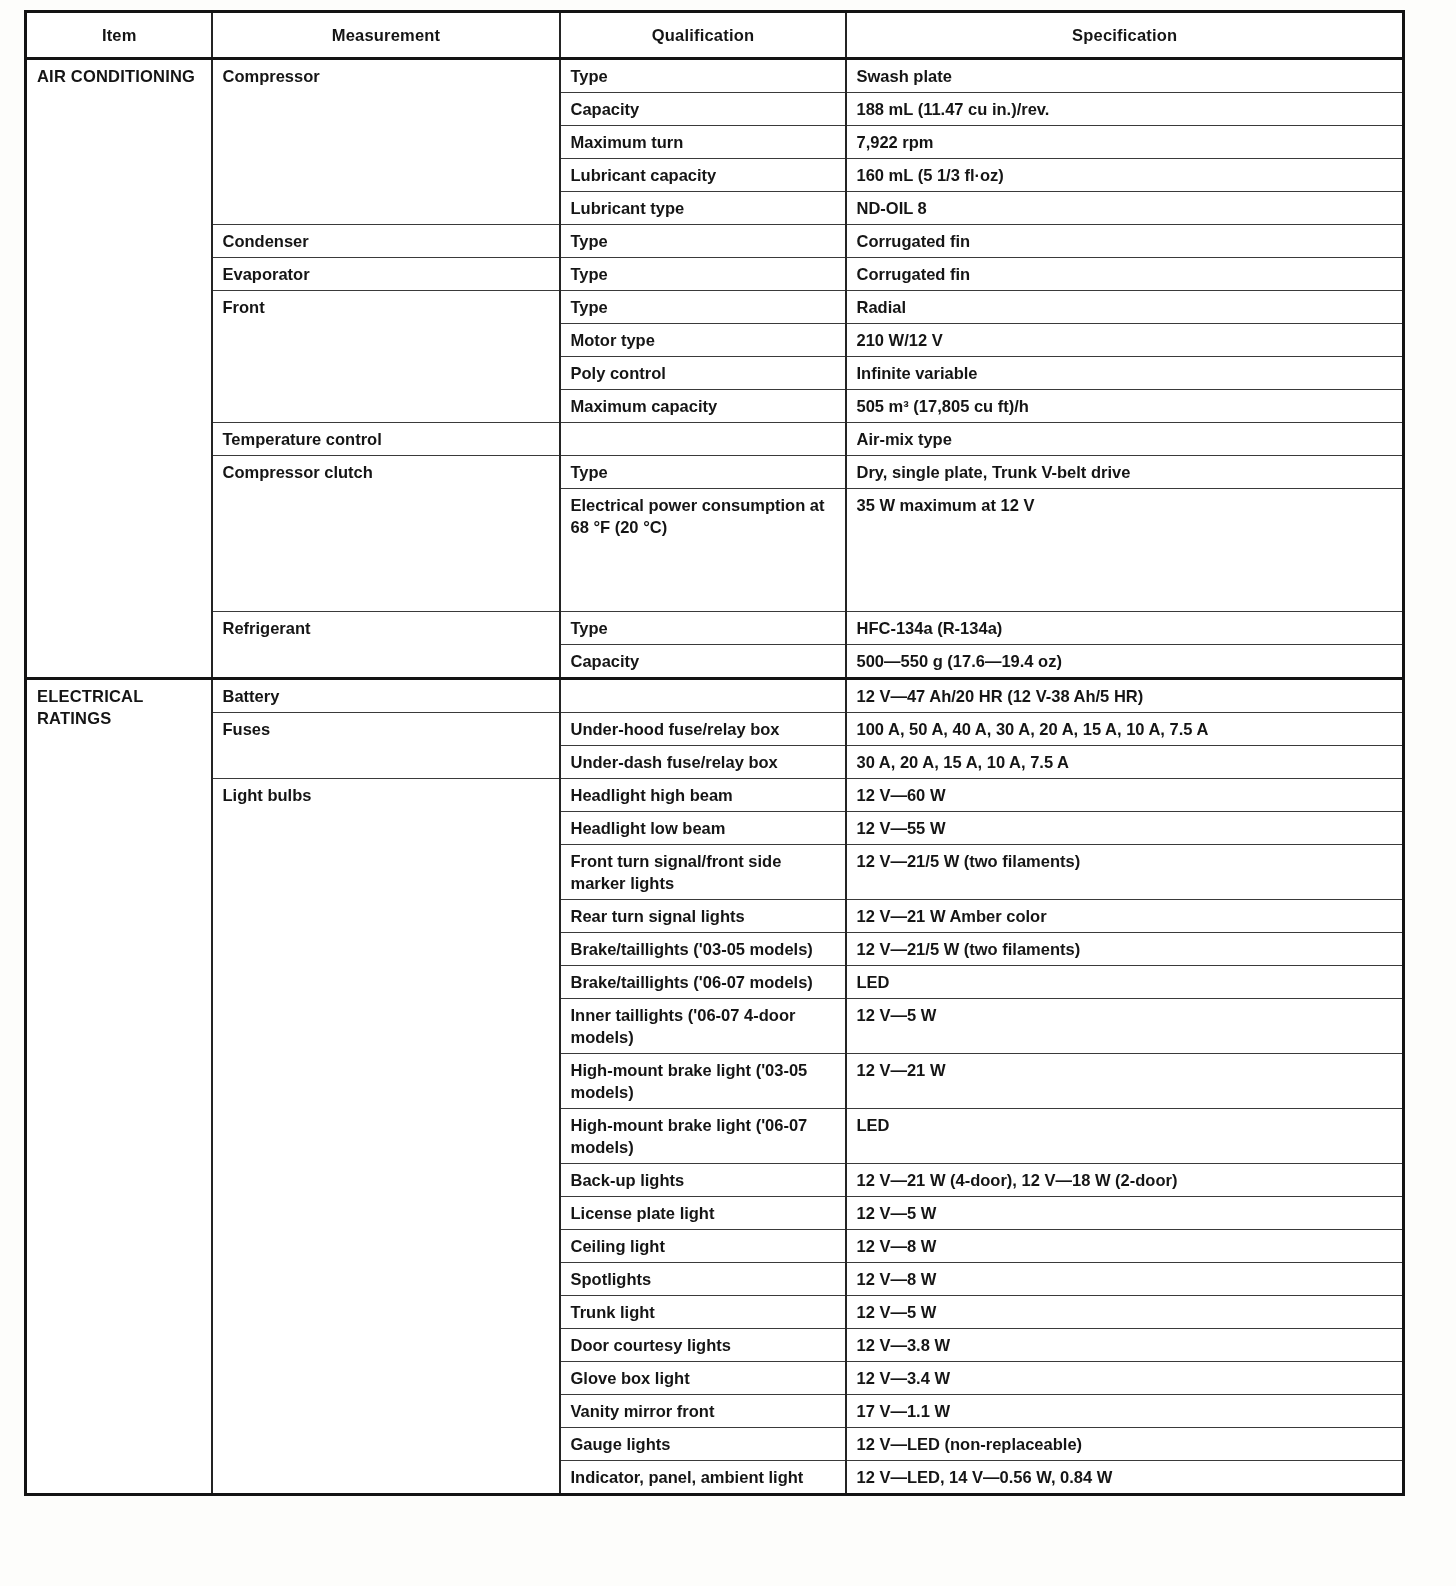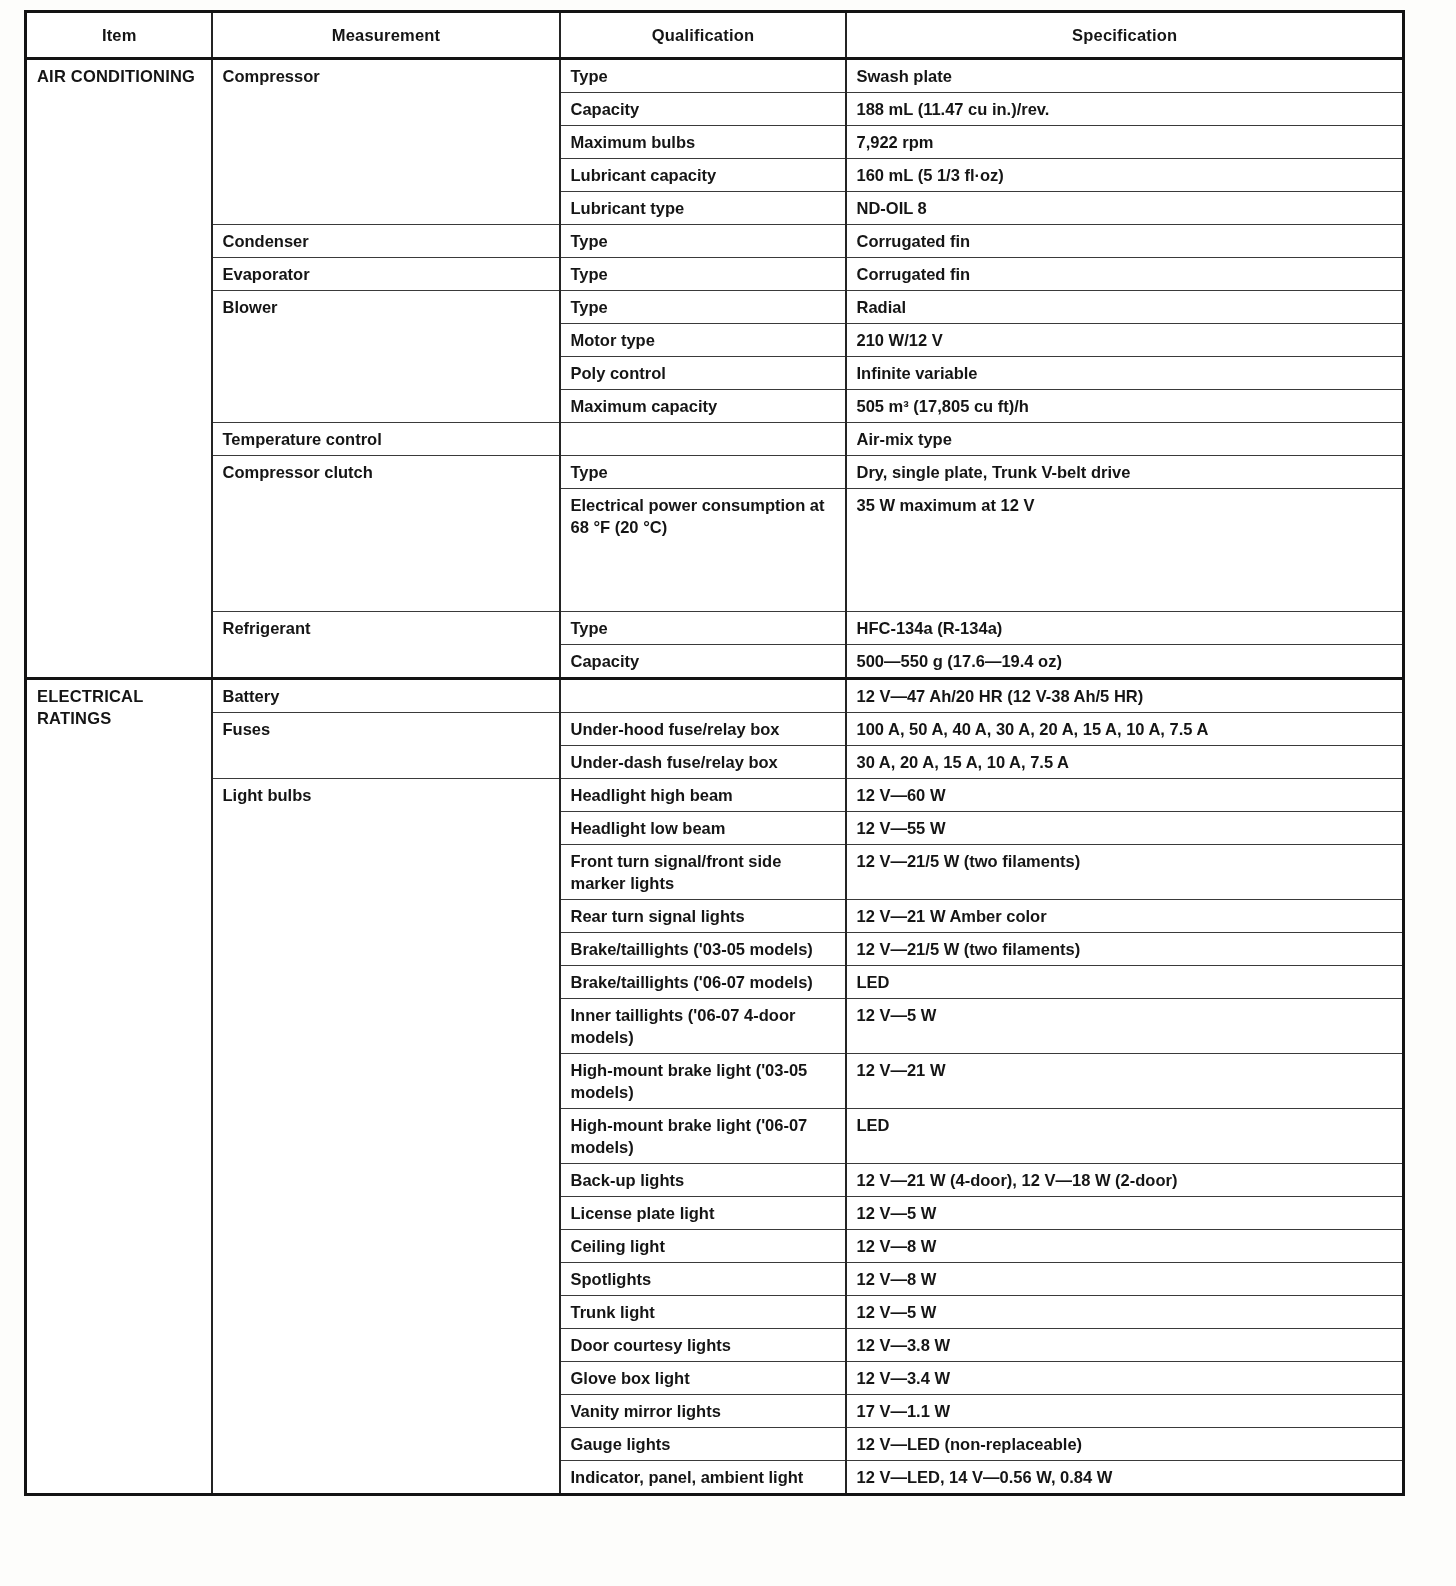--- a/index.html
+++ b/index.html
@@ -79,21 +79,21 @@
           <td rowspan="16" class="item-cell">AIR CONDITIONING</td>
           <td rowspan="5" class="measurement-cell">Compressor</td>
           <td class="qual-cell">Type</td>
           <td class="spec-cell">Swash plate</td>
         </tr>
         <tr>
           <td class="qual-cell">Capacity</td>
           <td class="spec-cell">188 mL (11.47 cu in.)/rev.</td>
         </tr>
         <tr>
-          <td class="qual-cell">Maximum bulbs</td>
+          <td class="qual-cell">Maximum turn</td>
           <td class="spec-cell">7,922 rpm</td>
         </tr>
         <tr>
           <td class="qual-cell">Lubricant capacity</td>
           <td class="spec-cell">160 mL (5 1/3 fl·oz)</td>
         </tr>
         <tr>
           <td class="qual-cell">Lubricant type</td>
           <td class="spec-cell">ND-OIL 8</td>
         </tr>
@@ -101,21 +101,21 @@
           <td rowspan="1" class="measurement-cell">Condenser</td>
           <td class="qual-cell">Type</td>
           <td class="spec-cell">Corrugated fin</td>
         </tr>
         <tr>
           <td rowspan="1" class="measurement-cell">Evaporator</td>
           <td class="qual-cell">Type</td>
           <td class="spec-cell">Corrugated fin</td>
         </tr>
         <tr>
-          <td rowspan="4" class="measurement-cell">Blower</td>
+          <td rowspan="4" class="measurement-cell">Front</td>
           <td class="qual-cell">Type</td>
           <td class="spec-cell">Radial</td>
         </tr>
         <tr>
           <td class="qual-cell">Motor type</td>
           <td class="spec-cell">210 W/12 V</td>
         </tr>
         <tr>
           <td class="qual-cell">Poly control</td>
           <td class="spec-cell">Infinite variable</td>
@@ -221,21 +221,21 @@
         </tr>
         <tr>
           <td class="qual-cell">Door courtesy lights</td>
           <td class="spec-cell">12 V—3.8 W</td>
         </tr>
         <tr>
           <td class="qual-cell">Glove box light</td>
           <td class="spec-cell">12 V—3.4 W</td>
         </tr>
         <tr>
-          <td class="qual-cell">Vanity mirror lights</td>
+          <td class="qual-cell">Vanity mirror front</td>
           <td class="spec-cell">17 V—1.1 W</td>
         </tr>
         <tr>
           <td class="qual-cell">Gauge lights</td>
           <td class="spec-cell">12 V—LED (non-replaceable)</td>
         </tr>
         <tr>
           <td class="qual-cell">Indicator, panel, ambient light</td>
           <td class="spec-cell">12 V—LED, 14 V—0.56 W, 0.84 W</td>
         </tr>

